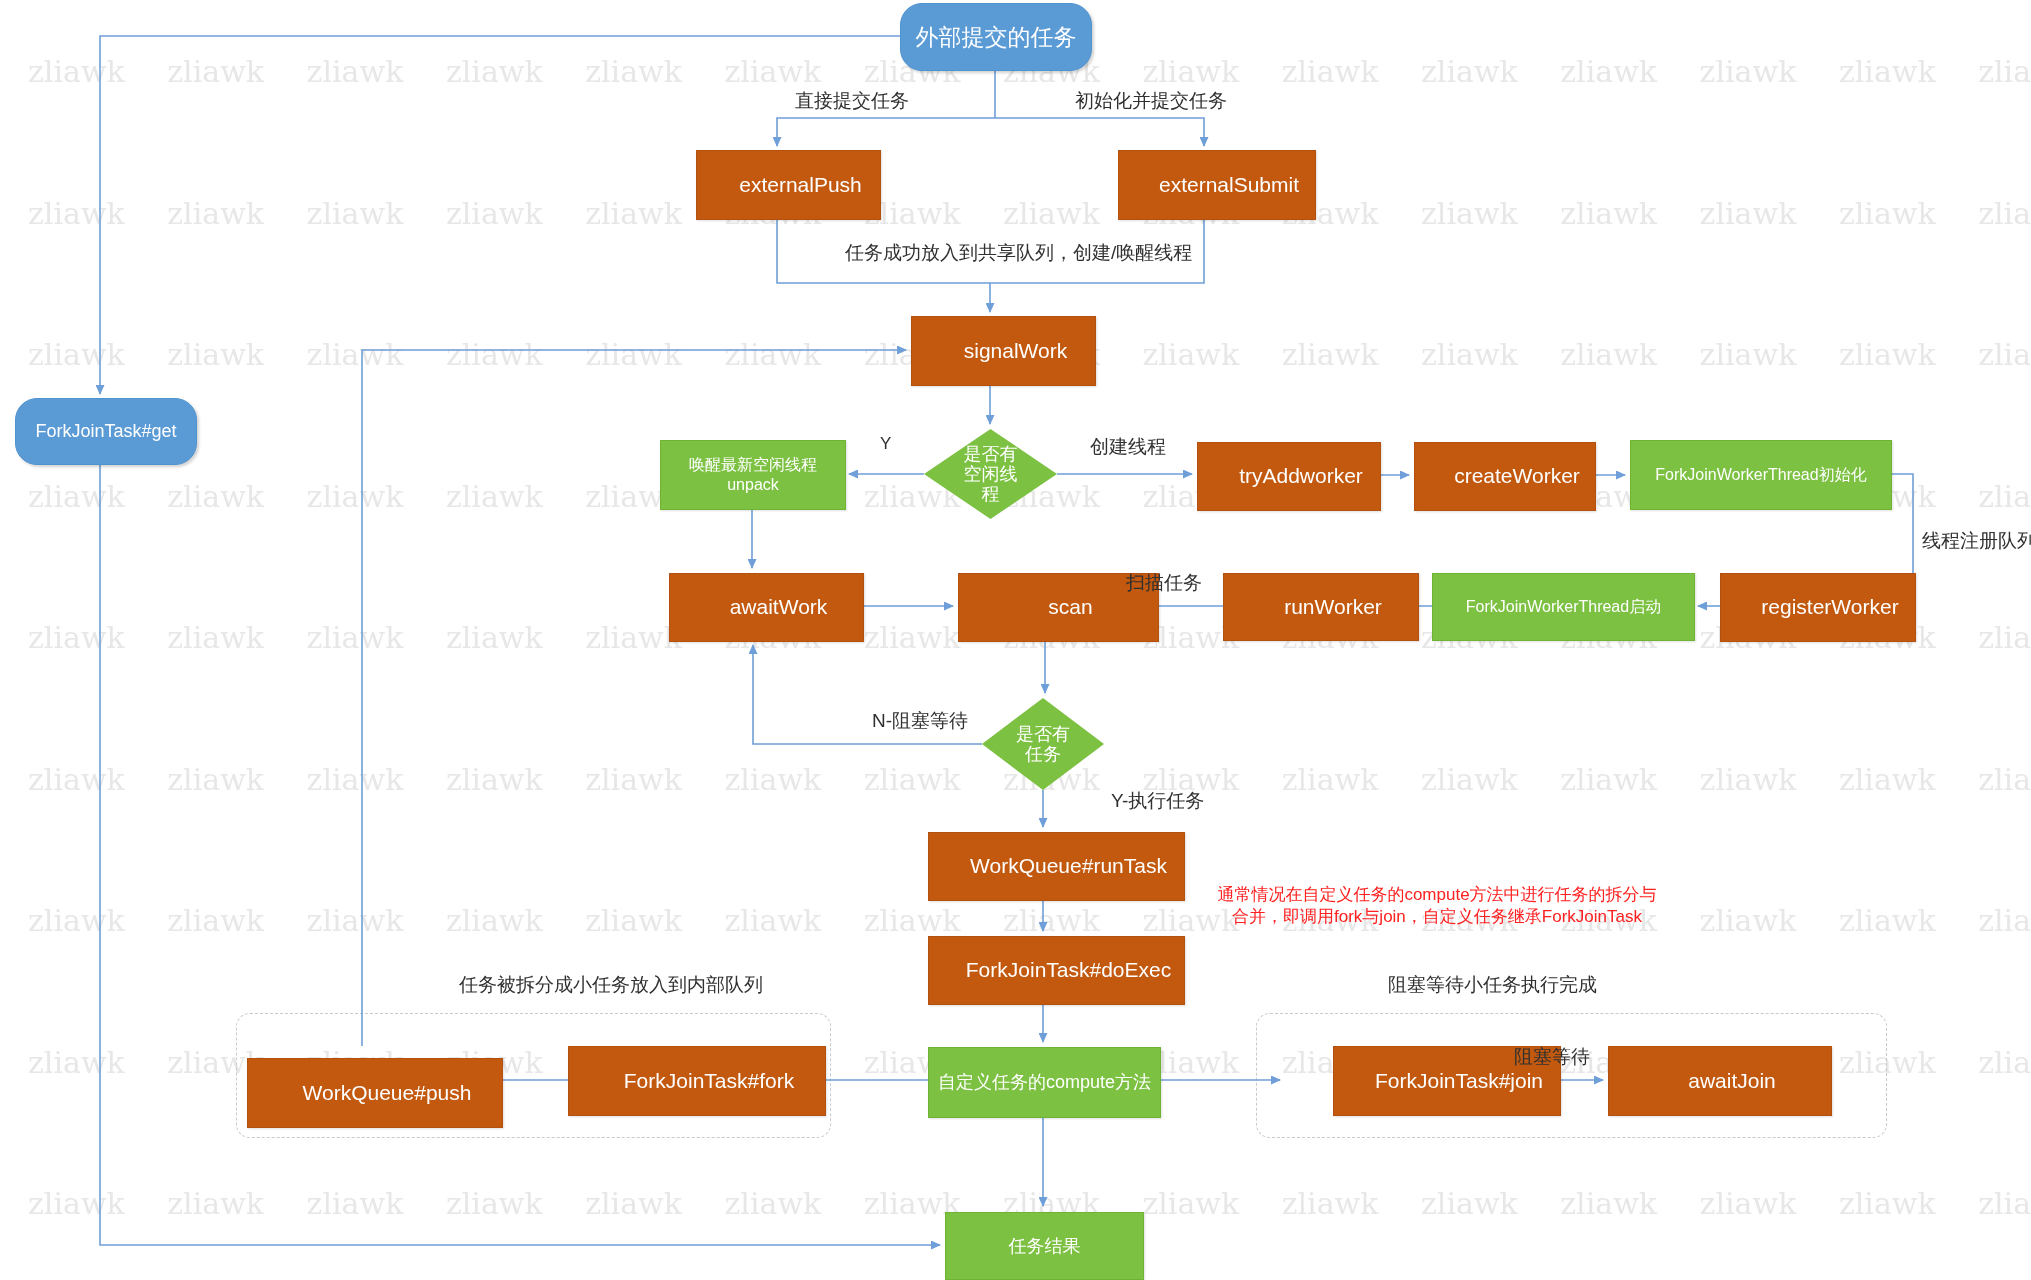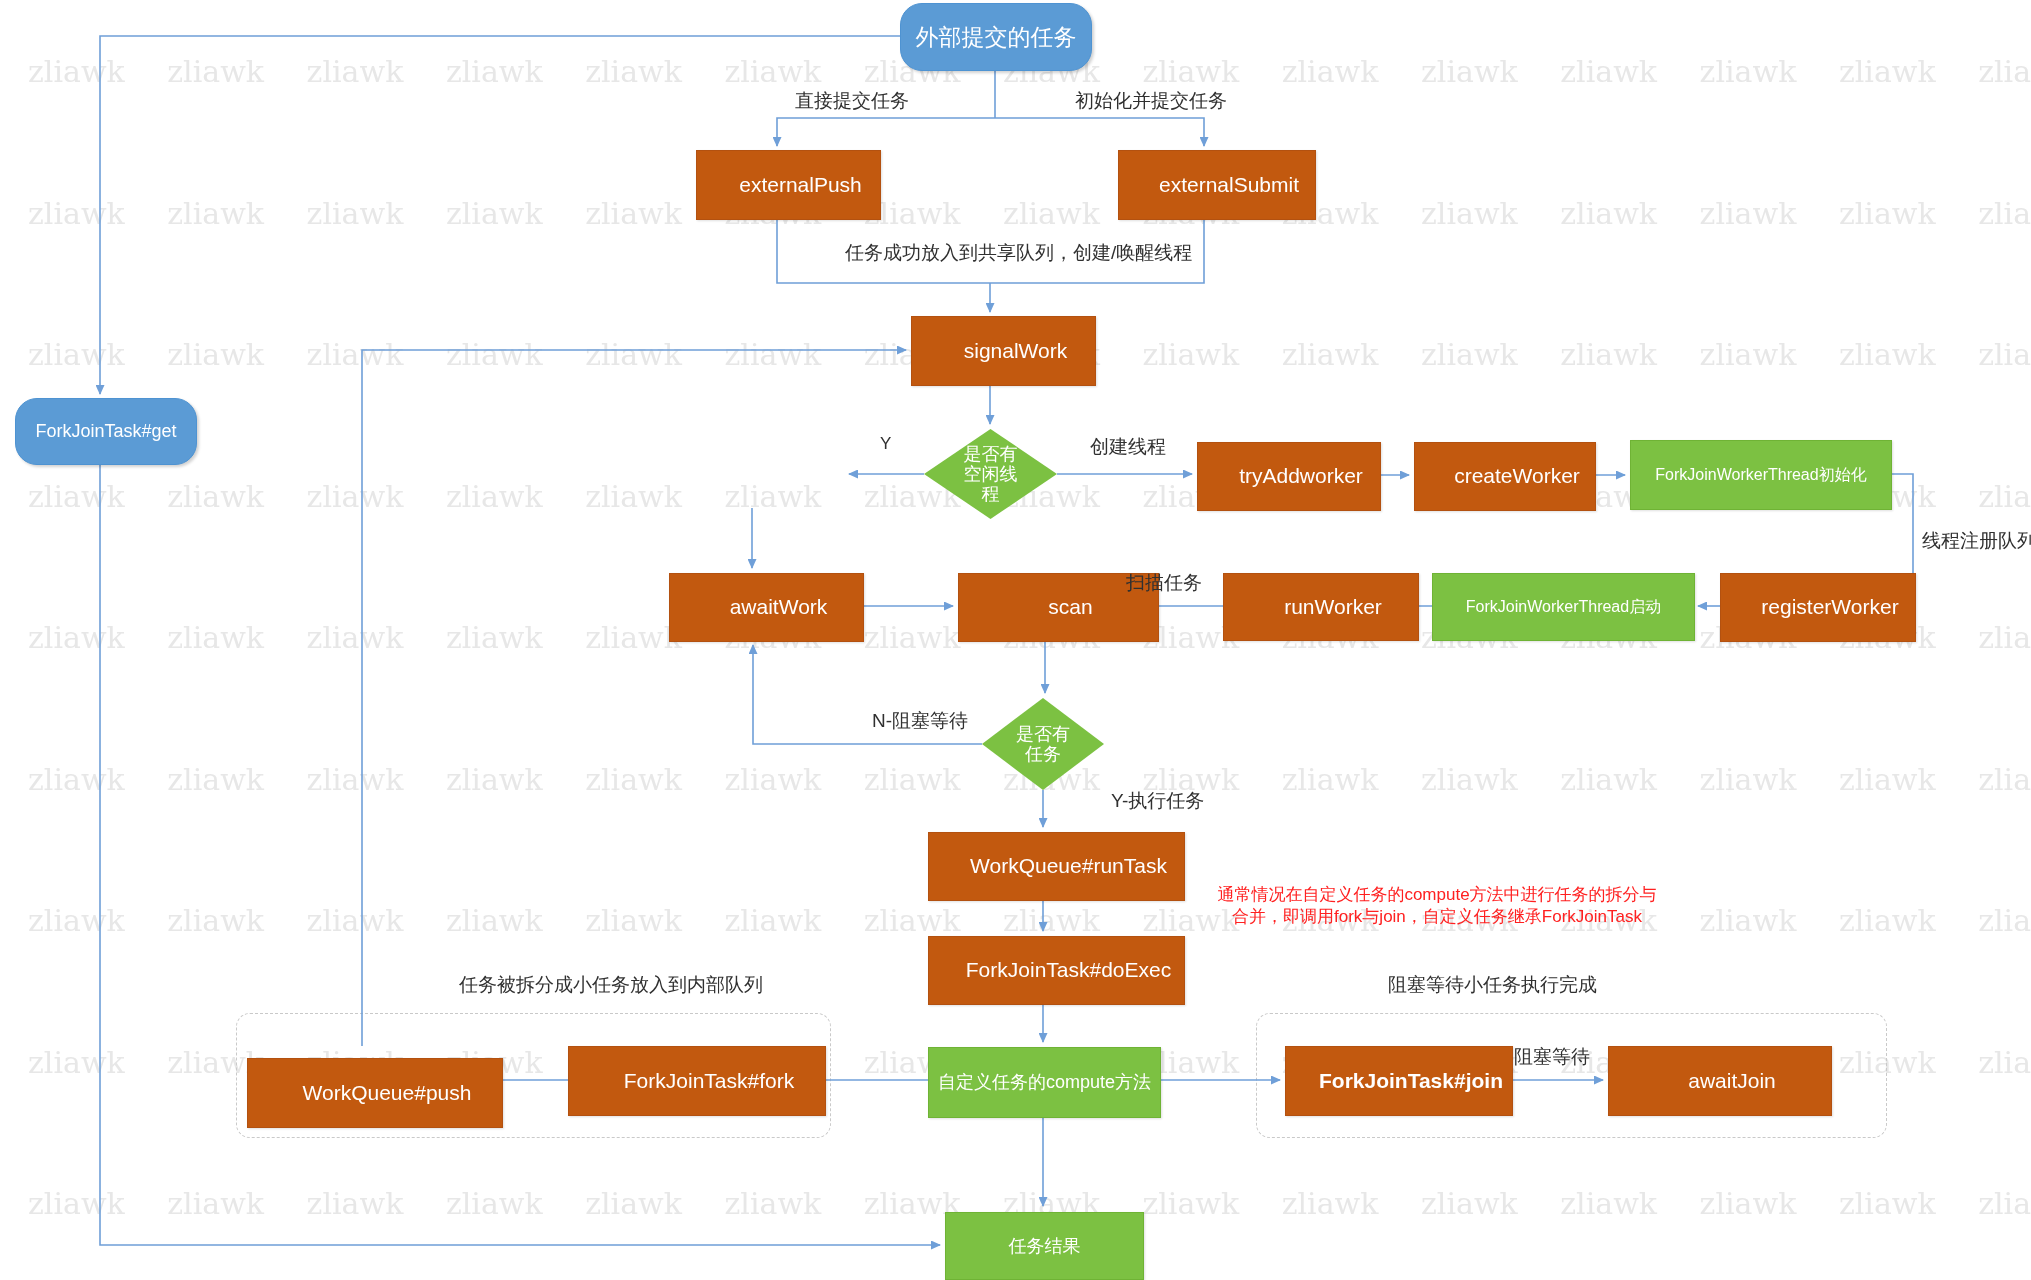--- a/index.html
+++ b/index.html
@@ -218,38 +218,42 @@
 <div id="nodes">
     <div class="node blue rounded rect f-xl" style="left: 900px; top: 3px; width: 190px; height: 66px;">外部提交的任务</div>
     <div class="node orange rect f-lg" style="left: 696px; top: 150px; width: 159px; height: 68px;">externalPush</div>
     <div class="node orange rect f-lg" style="left: 1118px; top: 150px; width: 172px; height: 68px;">externalSubmit</div>
     <div class="node orange rect f-lg" style="left: 911px; top: 316px; width: 159px; height: 68px;">signalWork</div>
     <div class="node green diamond f-md" style="left: 924px; top: 429px; width: 133px; height: 90px;">
       <span>是否有</span>
       <span>空闲线</span>
       <span>程</span>
     </div>
+    <div class="node green rect f-sm" style="left: 660px; top: 440px; width: 184px; height: 68px;">
+      <span>唤醒最新空闲线程</span>
+      <span>unpack</span>
+    </div>
     <div class="node orange rect f-lg" style="left: 1414px; top: 442px; width: 156px; height: 67px;">createWorker</div>
     <div class="node orange rect f-lg" style="left: 1197px; top: 442px; width: 158px; height: 67px;">tryAddworker</div>
     <div class="node green rect f-sm" style="left: 1630px; top: 440px; width: 260px; height: 68px;">ForkJoinWorkerThread初始化</div>
     <div class="node orange rect f-lg" style="left: 669px; top: 573px; width: 169px; height: 67px;">awaitWork</div>
     <div class="node orange rect f-lg" style="left: 958px; top: 573px; width: 175px; height: 67px;">scan</div>
     <div class="node orange rect f-lg" style="left: 1223px; top: 573px; width: 170px; height: 66px;">runWorker</div>
     <div class="node green rect f-sm" style="left: 1432px; top: 573px; width: 261px; height: 66px;">ForkJoinWorkerThread启动</div>
     <div class="node orange rect f-lg" style="left: 1720px; top: 573px; width: 170px; height: 67px;">registerWorker</div>
     <div class="node green diamond f-md" style="left: 982px; top: 698px; width: 122px; height: 92px;">
       <span>是否有</span>
       <span>任务</span>
     </div>
     <div class="node orange rect f-lg" style="left: 928px; top: 832px; width: 231px; height: 67px;">WorkQueue#runTask</div>
     <div class="node orange rect f-lg" style="left: 928px; top: 936px; width: 231px; height: 67px;">ForkJoinTask#doExec</div>
     <div class="node green rect f-md" style="left: 928px; top: 1047px; width: 231px; height: 69px;">自定义任务的compute方法</div>
     <div class="node orange rect f-lg" style="left: 247px; top: 1046px; width: 230px; height: 68px; margin-top: 12px;">WorkQueue#push</div>
     <div class="node orange rect f-lg" style="left: 568px; top: 1046px; width: 232px; height: 68px;">ForkJoinTask#fork</div>
-    <div class="node orange rect f-lg" style="left: 1285px; top: 1046px; width: 202px; height: 68px; font-weight: bold;">ForkJoinTask#join</div>
+    <div class="node orange rect f-lg" style="left: 1333px; top: 1046px; width: 202px; height: 68px;">ForkJoinTask#join</div>
     <div class="node orange rect f-lg" style="left: 1608px; top: 1046px; width: 198px; height: 68px;">awaitJoin</div>
     <div class="node blue rounded rect f-md" style="left: 15px; top: 398px; width: 180px; height: 65px;">ForkJoinTask#get</div>
     <div class="node green rect f-md" style="left: 945px; top: 1212px; width: 197px; height: 66px;">任务结果</div>
   </div>
 <div id="labels">
     <div class="edge-label" style="left: 795px; top: 88px;">直接提交任务</div>
     <div class="edge-label" style="left: 1075px; top: 88px;">初始化并提交任务</div>
     <div class="edge-label" style="left: 845px; top: 240px;">任务成功放入到共享队列，创建/唤醒线程</div>
     <div class="edge-label latin" style="left: 880px; top: 434px;">Y</div>
     <div class="edge-label" style="left: 1090px; top: 434px;">创建线程</div>

